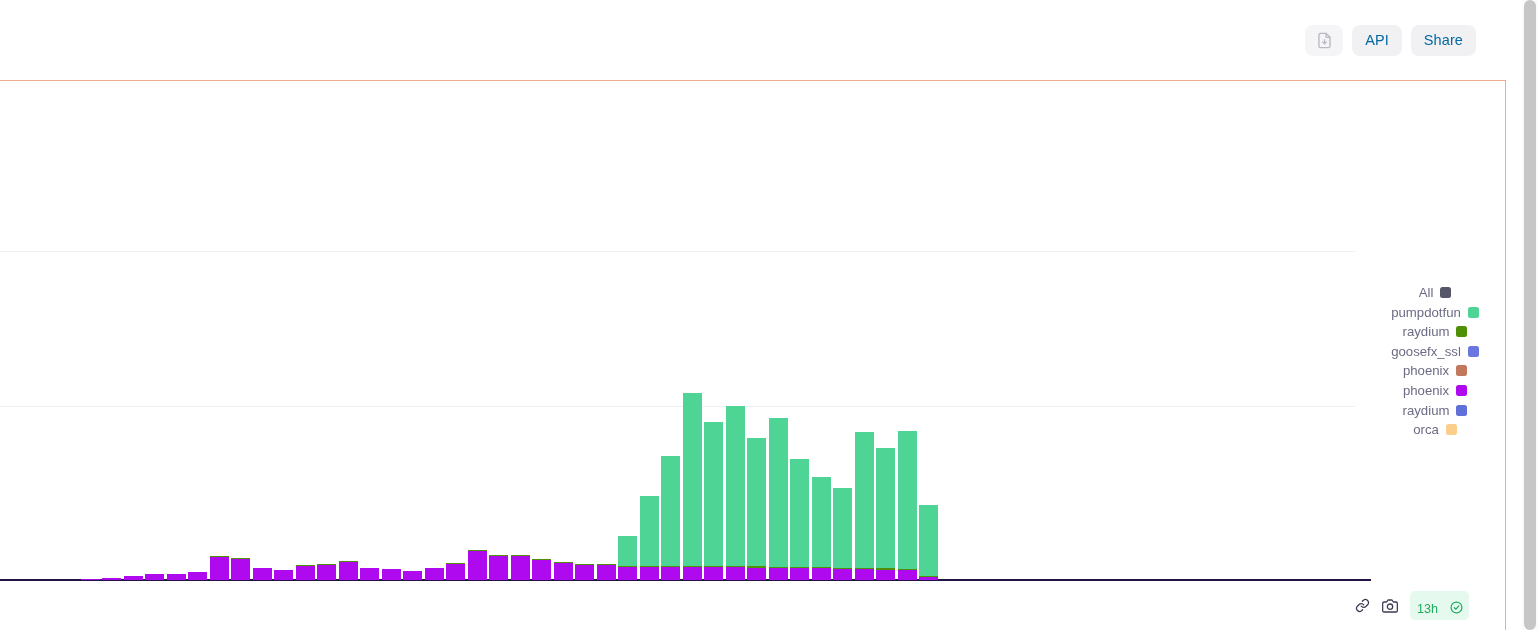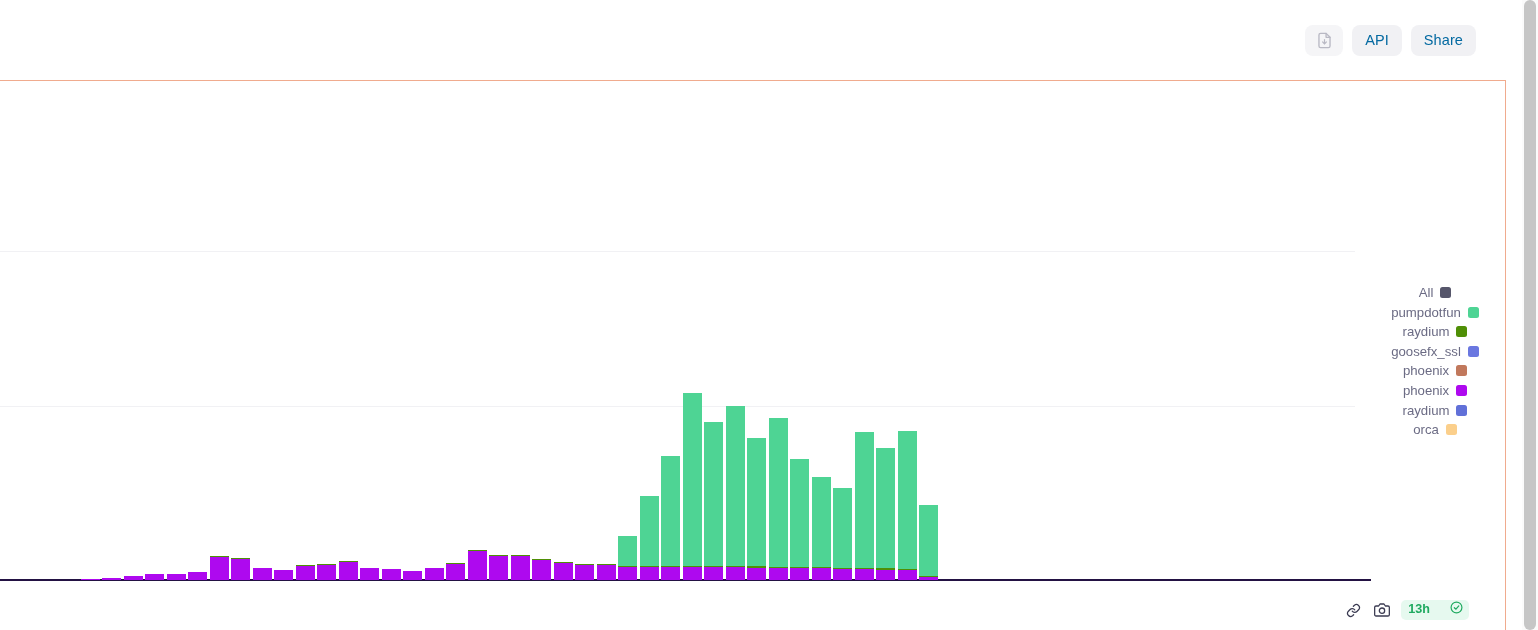--- a/index.html
+++ b/index.html
@@ -150,26 +150,25 @@
   }
   .ficon {
     width: 17px; height: 17px;
     display: flex; align-items: center; justify-content: center;
     cursor: pointer;
     color: #3b3b52;
   }
   .fresh-badge {
     display: flex;
     align-items: center;
-    gap: 20px;
+    gap: 12px;
     background: #e6f9ef;
     border-radius: 5px;
-    padding: 0 6px 2px 7px;
+    padding: 9px 6px 2px 7px;
     cursor: pointer;
-    font-weight: bold;
   }
   .fresh-text {
     font-size: 12.6px;
     color: #1faa60;
     font-family: "Liberation Sans", sans-serif;
   }
 
   
   .scrollbar-track {
     position: absolute;

